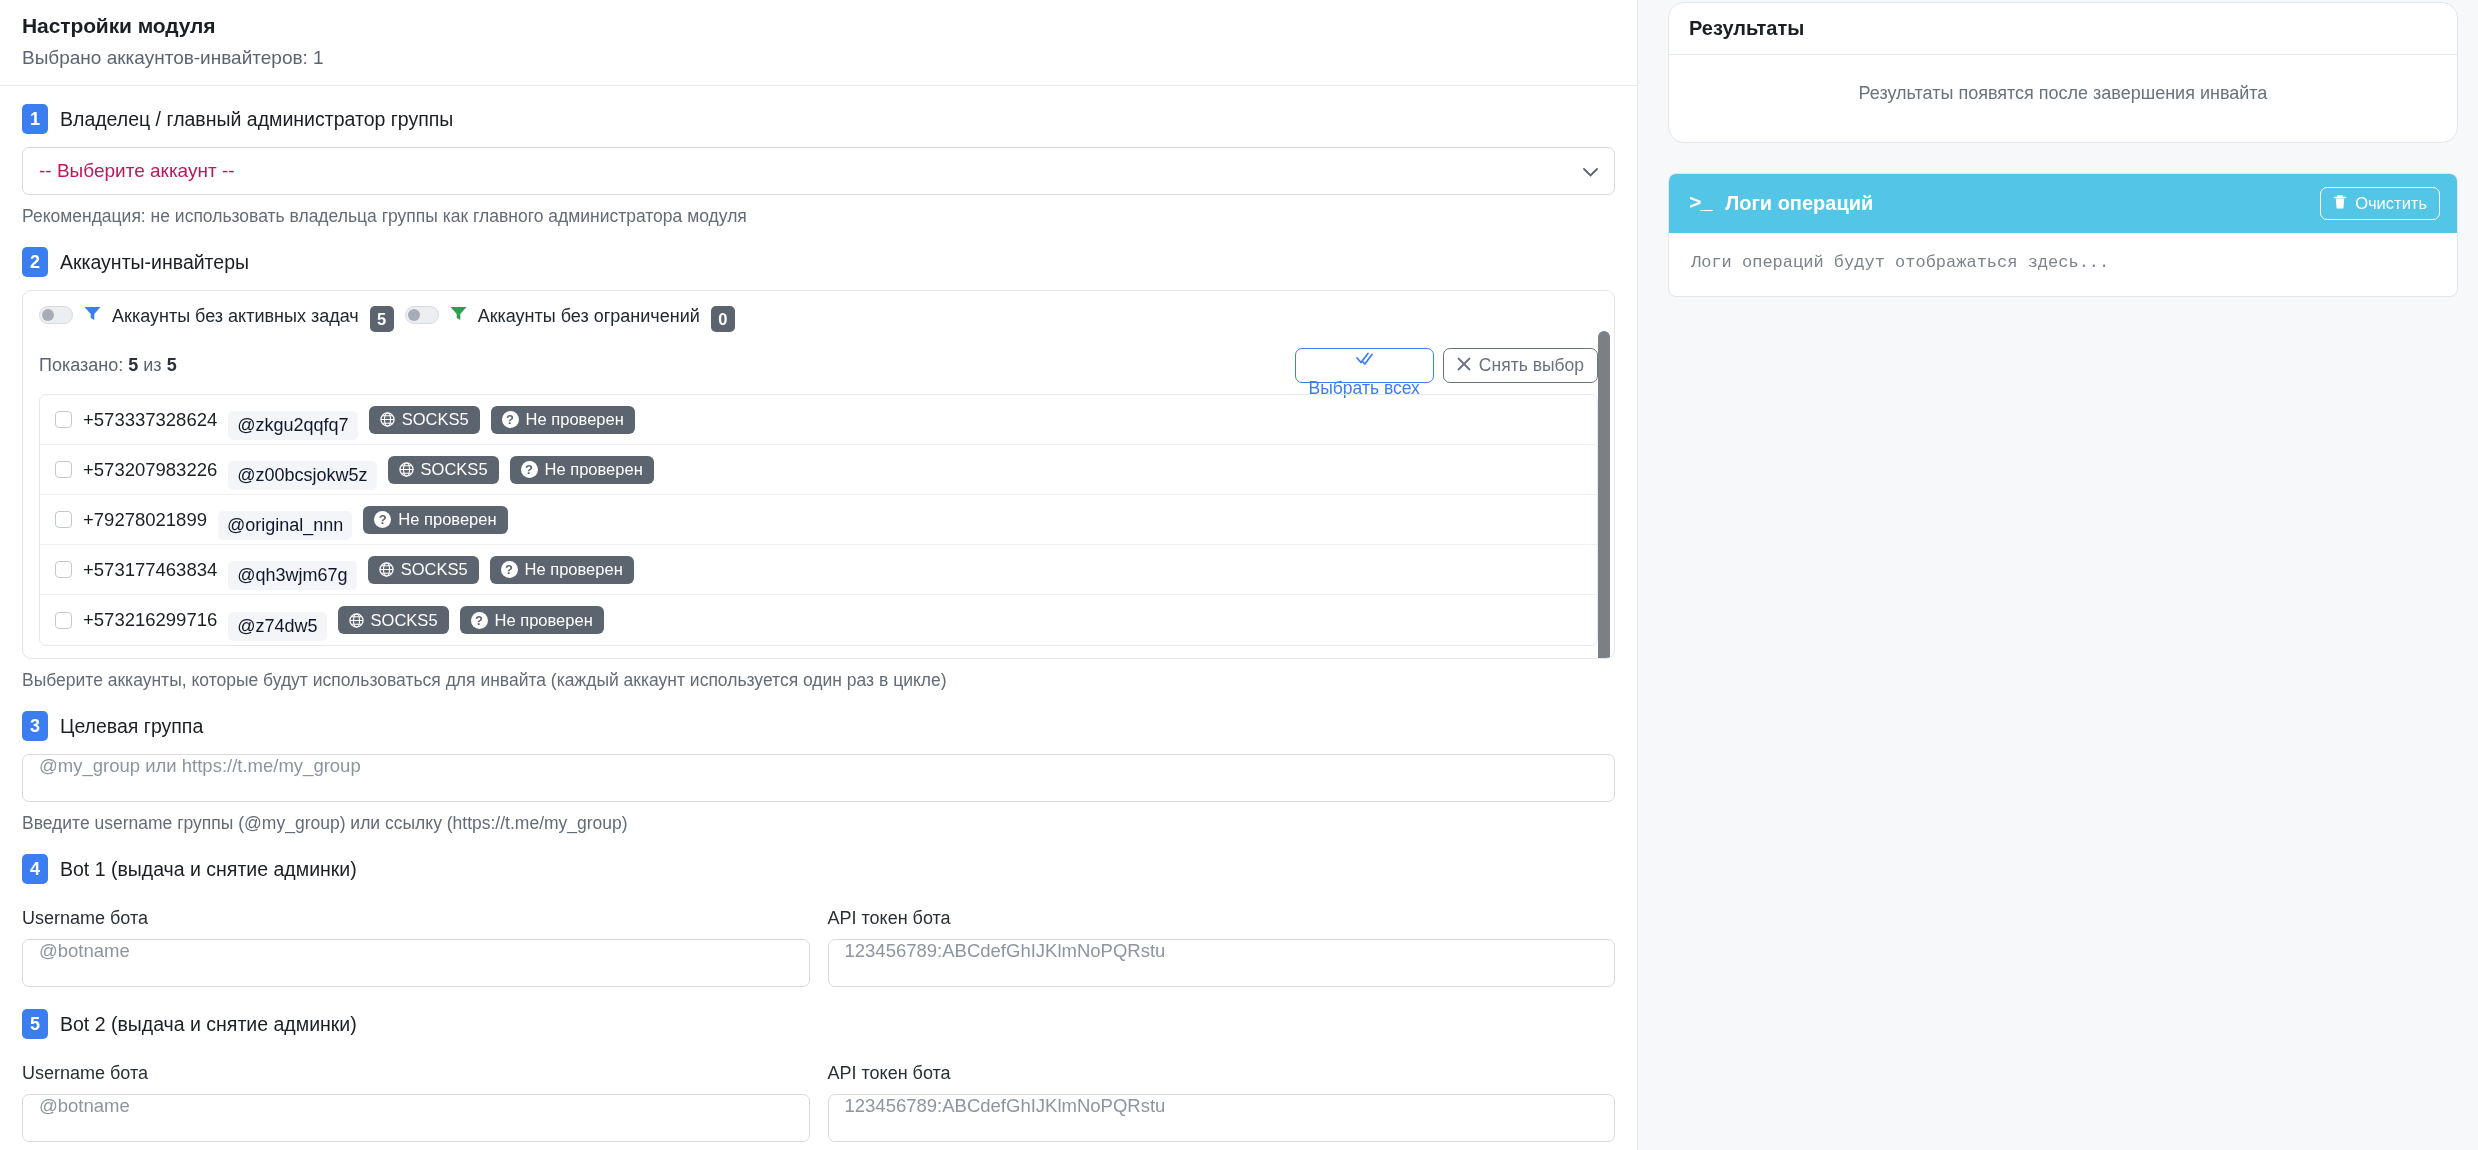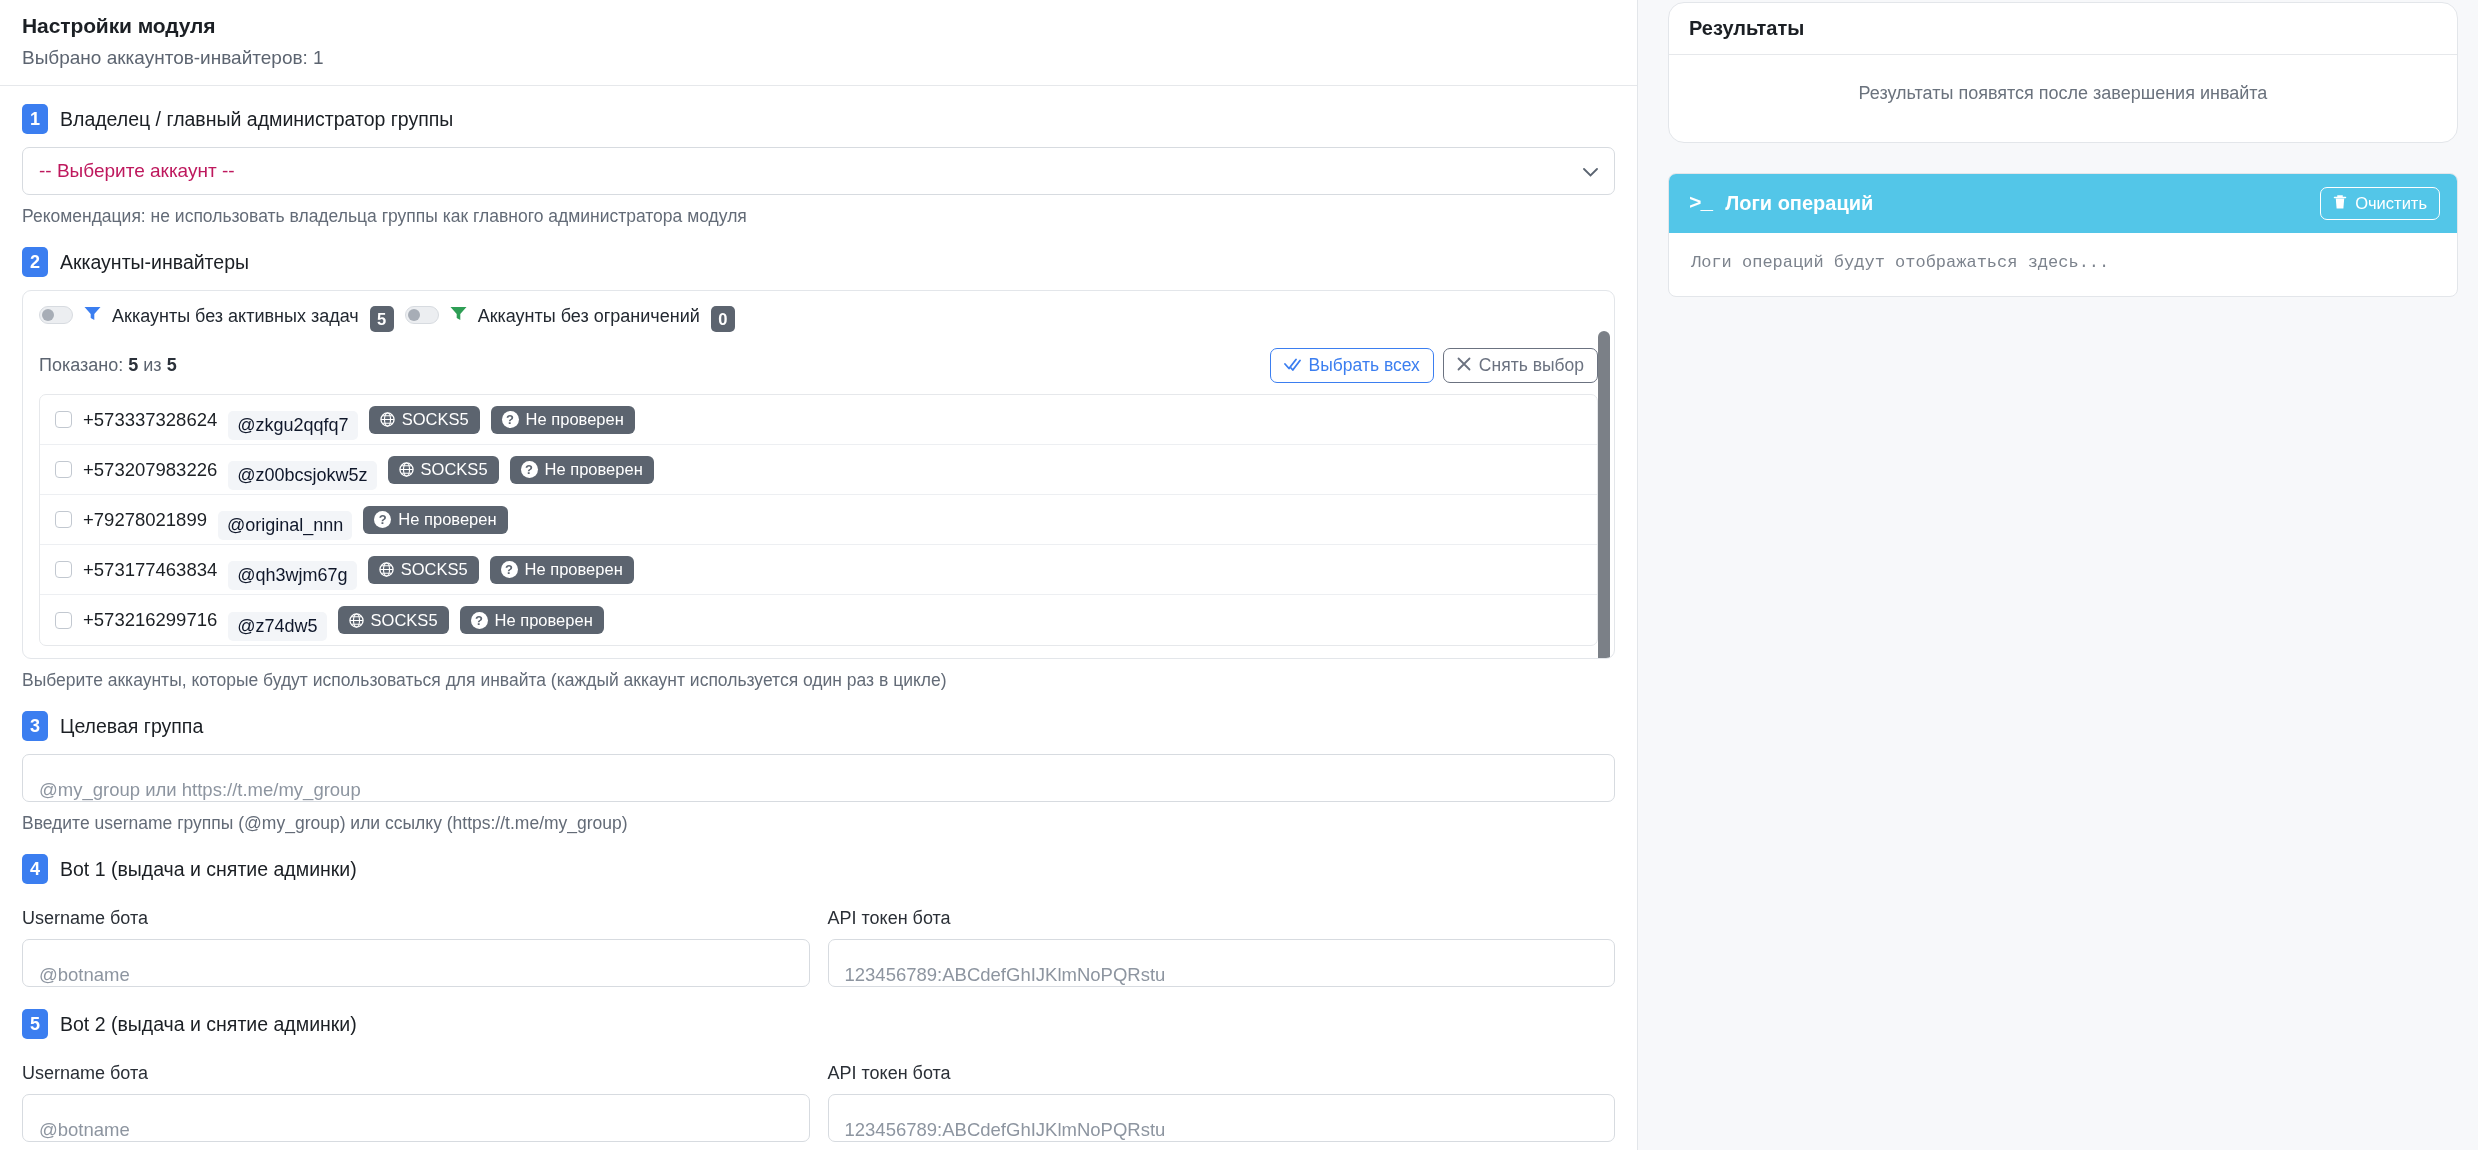--- a/index.html
+++ b/index.html
@@ -157,20 +157,21 @@
     align-items: center;
     gap: 8px;
     padding: 0 13px;
     font-size: 17.5px;
     background: #fff;
     cursor: pointer;
   }
   .btn-primary {
     border: 1px solid #3b7ef0;
     color: #3b7ef0;
+    flex-direction: column;
   }
   .btn-secondary {
     border: 1px solid #6b7280;
     color: #6b7280;
   }
 
   .accounts-list {
     border: 1px solid #e6e8eb;
     border-radius: 7px;
     overflow: hidden;
@@ -239,21 +240,21 @@
     width: 100%;
     height: 48px;
     border: 1px solid #d7dbe0;
     border-radius: 7px;
     background: #fff;
     padding: 0 16px;
     font-size: 18.5px;
     color: #8d95a0;
     font-family: "Liberation Sans", "DejaVu Sans", sans-serif;
     display: flex;
-    align-items: flex-end;
+    align-items: flex-start;
   }
   .two-col {
     display: flex;
     gap: 18px;
     margin-bottom: 22px;
     margin-top: 24px;
   }
   .field { flex: 1 1 0; }
   .field-label {
     font-size: 18px;

